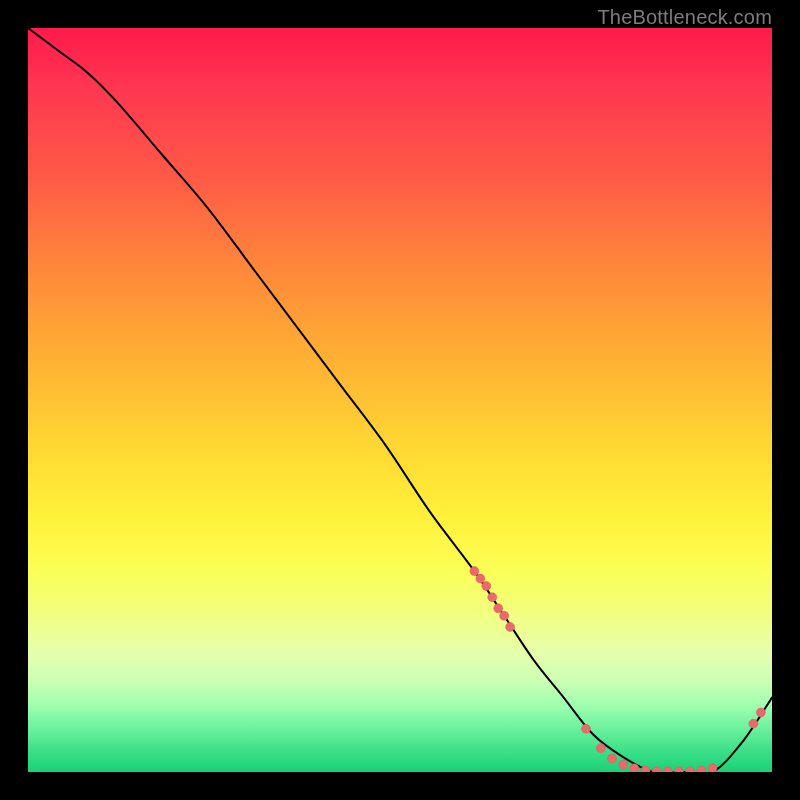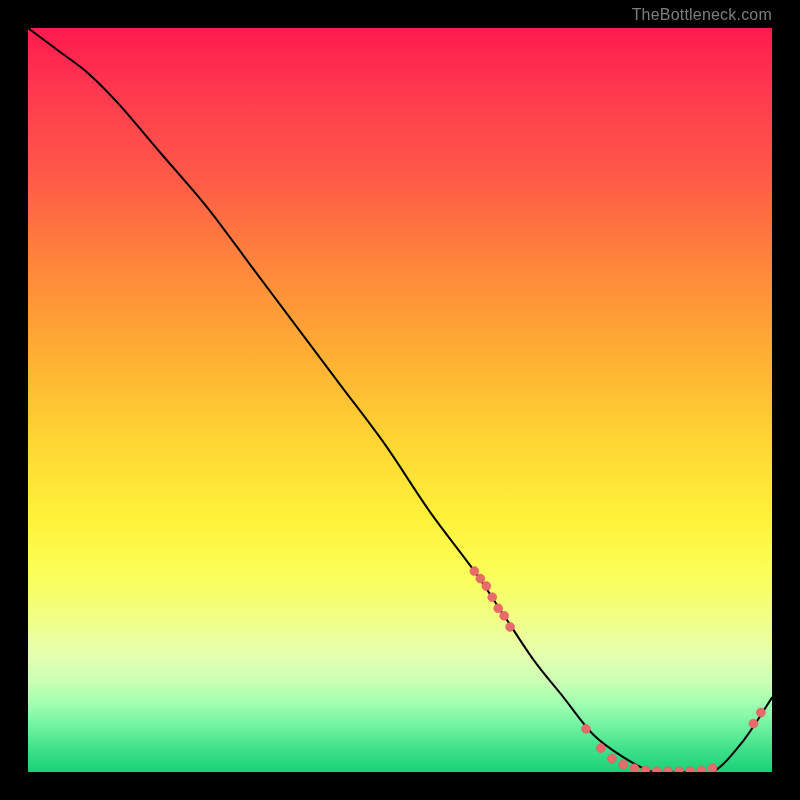--- a/index.html
+++ b/index.html
@@ -40,21 +40,21 @@
       #6ef29e 94%,
       #3fe089 97%,
       #19d178 100%
     );
   }
   .watermark {
     position: absolute;
     top: 6px;
     right: 28px;
     color: #7d7d7d;
-    font-size: 16px;
+    font-size: 20px;
     font-weight: 500;
     letter-spacing: 0.2px;
     user-select: none;
   }
   svg.curve {
     position: absolute;
     left: 0;
     top: 0;
     width: 744px;
     height: 744px;

